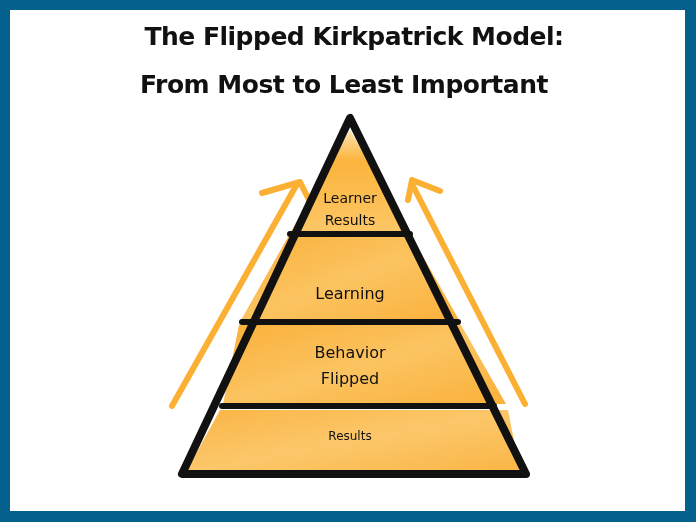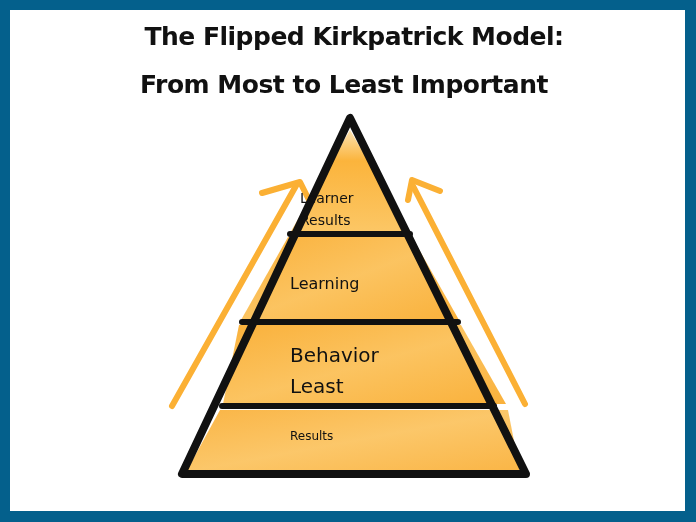--- a/index.html
+++ b/index.html
@@ -15,21 +15,21 @@
   .title {
     position: absolute; left: 0; width: 696px; text-align: center;
     font-family: "DejaVu Sans", sans-serif;
     font-weight: bold; color: #111;
     font-size: 25px; letter-spacing: -0.5px;
   }
   .title.l1 { top: 22px; left: 6px; }
   .title.l2 { top: 70px; left: -4px; }
   svg.diagram { position: absolute; left: 0; top: 0; }
   .lbl {
-    position: absolute; text-align: left;
+    position: absolute; text-align: center;
     font-family: "DejaVu Sans", sans-serif;
     color: #111; line-height: 1.25;
   }
 </style>
 </head>
 <body>
 
 <div class="frame"></div>
 
 <div class="title l1">The Flipped Kirkpatrick Model:</div>
@@ -72,24 +72,24 @@
     <line x1="242" y1="322" x2="458" y2="322" stroke-width="6"></line>
     <line x1="222" y1="406" x2="494" y2="406" stroke-width="6"></line>
   </g>
 </svg>
 
 <div class="lbl" style="left:300px; top:190px; width:100px; font-size:14px;">
   <div>Learner</div>
   <div style="margin-top:4px;">Results</div>
 </div>
 
-<div class="lbl" style="left:290px; top:274px; width:120px; font-size:16px;">
+<div class="lbl" style="left:290px; top:284px; width:120px; font-size:16px;">
   <div>Learning</div>
 </div>
 
-<div class="lbl" style="left:290px; top:343px; width:120px; font-size:20px;">
+<div class="lbl" style="left:290px; top:343px; width:120px; font-size:16px;">
   <div>Behavior</div>
-  <div style="margin-top:6px;">Least</div>
+  <div style="margin-top:6px;">Flipped</div>
 </div>
 
 <div class="lbl" style="left:290px; top:429px; width:120px; font-size:12px;">
   <div>Results</div>
 </div>
 
 </body></html>

